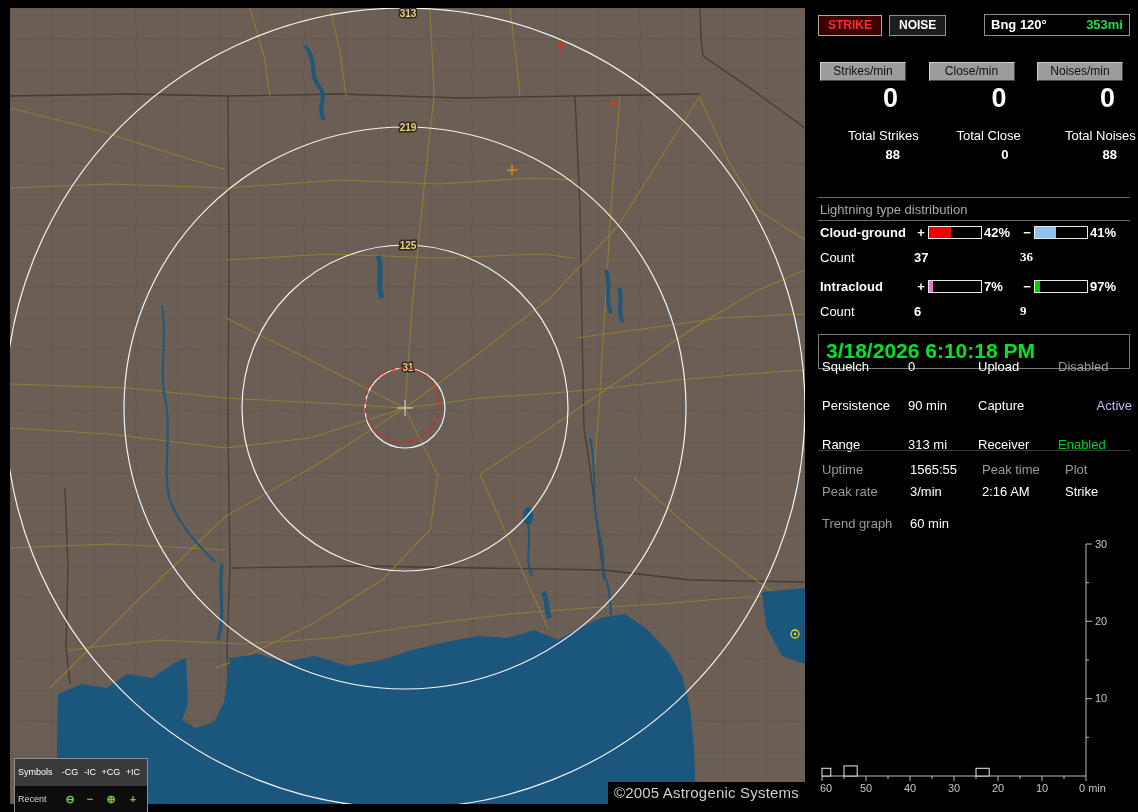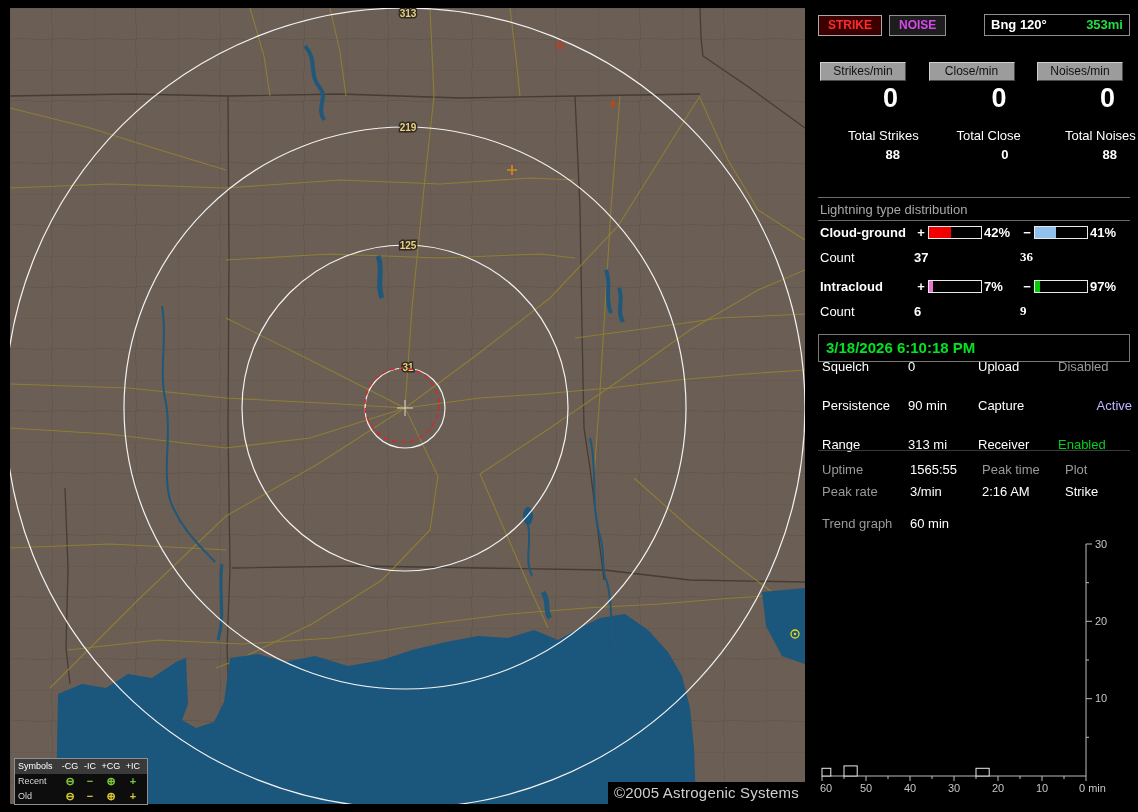--- a/index.html
+++ b/index.html
@@ -5,36 +5,36 @@
   html,body{margin:0;padding:0;background:#000;width:1138px;height:812px;overflow:hidden;
     font-family:"Liberation Sans",sans-serif;-webkit-font-smoothing:antialiased;}
   .map-wrap{position:absolute;left:10px;top:8px;width:795px;height:796px;background:#6b5e55;}
   .map-wrap svg{display:block;}
   .copyright{position:absolute;right:0;bottom:0;background:#000;color:#cfcfcf;font-size:15px;
     padding:2px 6px 3px;letter-spacing:.2px;}
   
   .legend{position:absolute;left:4px;top:750px;display:flex;background:#0d0d0d;
     border:1px solid #8f8f8f;color:#e2e2e2;font-size:9px;line-height:15px;}
   .lg-left .lg-row{display:grid;grid-template-columns:42px 20px 20px 22px 22px;align-items:center;
-    height:15px;padding:0 3px;}
+    height:27px;padding:0 3px;}
   .lg-right{border-left:1px solid #8f8f8f;}
   .lg-right .lg-row{height:15px;padding:0 3px;}
   .lg-ages{display:grid;grid-template-columns:37px 37px 37px;align-items:center;}
   .lg-hdr{background:#3a3a3a;color:#fff;}
   .lg-agehdr{text-align:center;white-space:nowrap;}
   .lg-sym{font-size:11px;font-weight:bold;text-align:center;line-height:13px;}
   .lg-col{text-align:center;}
   .lg-lbl{color:#d8d8d8;}
   .lg-age{font-weight:bold;}
   
   .panel{position:absolute;left:815px;top:0;width:323px;height:704px;color:#fff;font-size:13px;}
   .top-row{position:absolute;top:14px;left:3px;right:8px;display:flex;gap:7px;align-items:center;}
   .btn{font-size:12px;font-weight:bold;padding:2px 9px 3px;cursor:default;}
   .btn-strike{background:#3d0000;border:1px solid #a8a8a8;color:#ff2a2a;}
-  .btn-noise{background:#1d1d1d;border:1px solid #8f8f8f;color:#d946ef;}
+  .btn-noise{background:#1d1d1d;border:1px solid #8f8f8f;color:#ffffff;}
   .bng-box{margin-left:auto;border:1px solid #8f8f8f;background:#000;width:132px;
     display:flex;justify-content:space-between;align-items:center;padding:2px 6px 3px;}
   .bng-label{font-weight:bold;color:#fff;}
   .bng-value{font-weight:bold;color:#22dd44;}
   .rates-row{position:absolute;top:62px;left:5px;right:15px;display:flex;justify-content:space-between;}
   .rate-col{width:86px;display:flex;flex-direction:column;}
   .rate-btn{background:#9c9c9c;color:#111;font-size:12px;text-align:center;padding:1px 0 2px;
     border:1px solid #cfcfcf;border-right-color:#4a4a4a;border-bottom-color:#4a4a4a;}
   .rate-zero{font-size:27px;font-weight:bold;line-height:28px;text-align:right;padding-right:8px;margin-top:3px;}
   .total-label{margin-top:16px;text-align:center;white-space:nowrap;margin-left:28px;}
@@ -44,21 +44,21 @@
   .dist-grid{position:absolute;left:5px;right:5px;display:grid;
     grid-template-columns:94px 14px 56px 36px 14px 56px 33px;align-items:center;}
   .bar-outer{width:52px;height:11px;border:1px solid #eaeaea;background:#000;}
   .bar-fill{height:100%;}
   .sign{font-weight:bold;text-align:center;}
   .pct{font-weight:bold;}
   .bold{font-weight:bold;}
   .cnt-a{grid-column:2 / span 2;font-weight:bold;}
   .cnt-b{grid-column:5 / span 2;font-weight:bold;font-family:Liberation Serif, serif;}
   .datetime-box{position:absolute;top:334px;left:3px;right:8px;border:1px solid #7a7a7a;
-    padding:4px 7px 5px;color:#00e424;font-weight:bold;font-size:15px;}
+    padding:4px 7px 5px;color:#00e424;font-weight:bold;font-size:21px;}
   .settings-grid{position:absolute;top:359px;left:7px;right:6px;display:grid;
     grid-template-columns:86px 70px 80px auto;row-gap:24px;}
   .stats-grid{position:absolute;top:462px;left:7px;right:6px;display:grid;
     grid-template-columns:88px 72px 83px auto;row-gap:7px;}
   .trend-row{position:absolute;top:516px;left:7px;display:grid;grid-template-columns:88px auto;}
   .muted{color:#9a9a9a;}
   .chart{position:absolute;top:536px;left:3px;}
   .axis{stroke:#bcbcbc;stroke-width:1;fill:none;}
   .tick{stroke:#bcbcbc;stroke-width:1;}
   .trend-bar{fill:#000;stroke:#eaeaea;stroke-width:1;}

